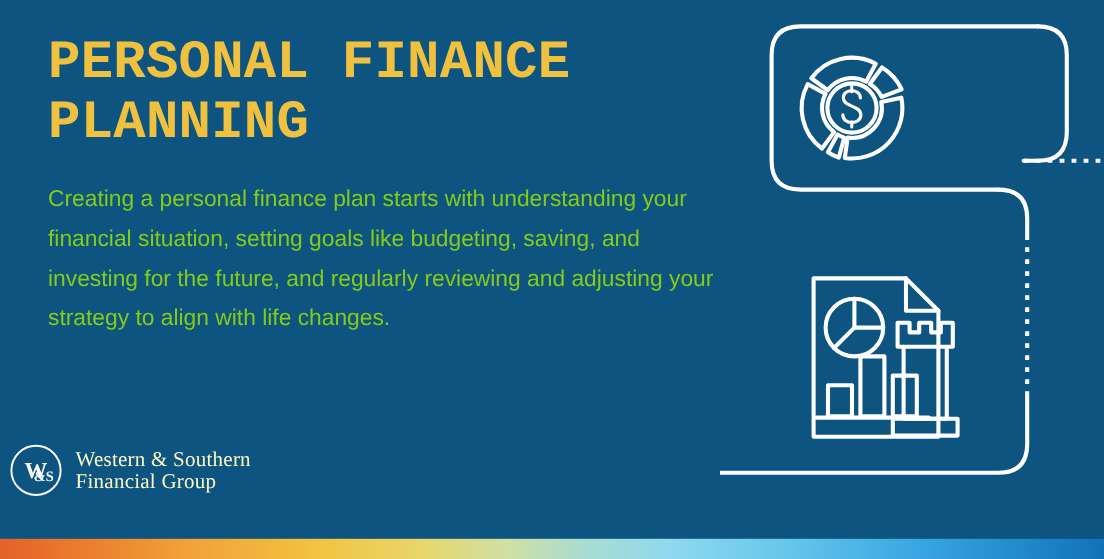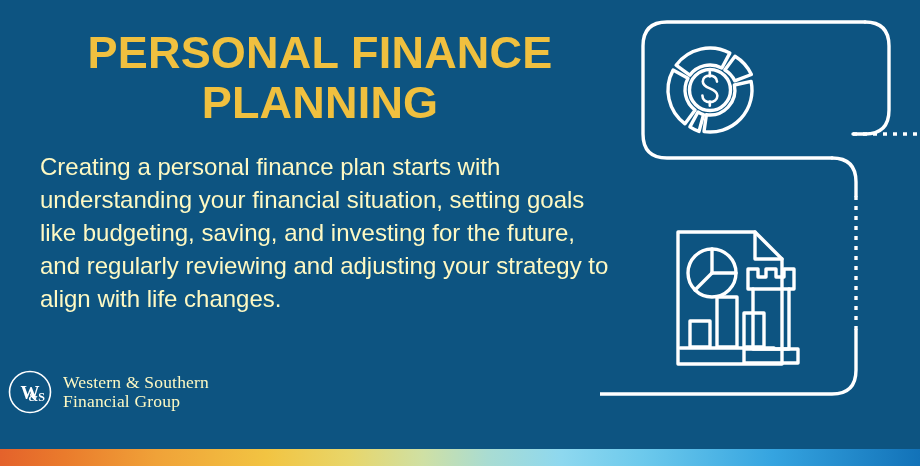--- a/index.html
+++ b/index.html
@@ -28,41 +28,40 @@
     top: 0;
     width: 580px;
     height: 466px;
   }
   .headline {
     position: absolute;
     left: 0;
     top: 28px;
     width: 560px;
     margin: 0;
-    font-family: Liberation Sans, sans-serif;
+    font-family: Liberation Mono, monospace;
     font-size: 45px;
     line-height: 50px;
     font-weight: 700;
     letter-spacing: 0.2px;
     color: #f0c03f;
     text-transform: uppercase;
     white-space: pre-line;
-    text-align: center;
   }
   .body-copy {
     position: absolute;
     left: 0;
     top: 150px;
     width: 570px;
     margin: 0;
     font-family: "Liberation Sans", sans-serif;
-    font-size: 24px;
+    font-size: 19px;
     line-height: 33px;
     font-weight: 400;
-    color: #fef9c3;
+    color: #84cc16;
   }
 
   
   .logo {
     position: absolute;
     left: 6px;
     top: 368px;
     display: flex;
     align-items: center;
     gap: 9px;

